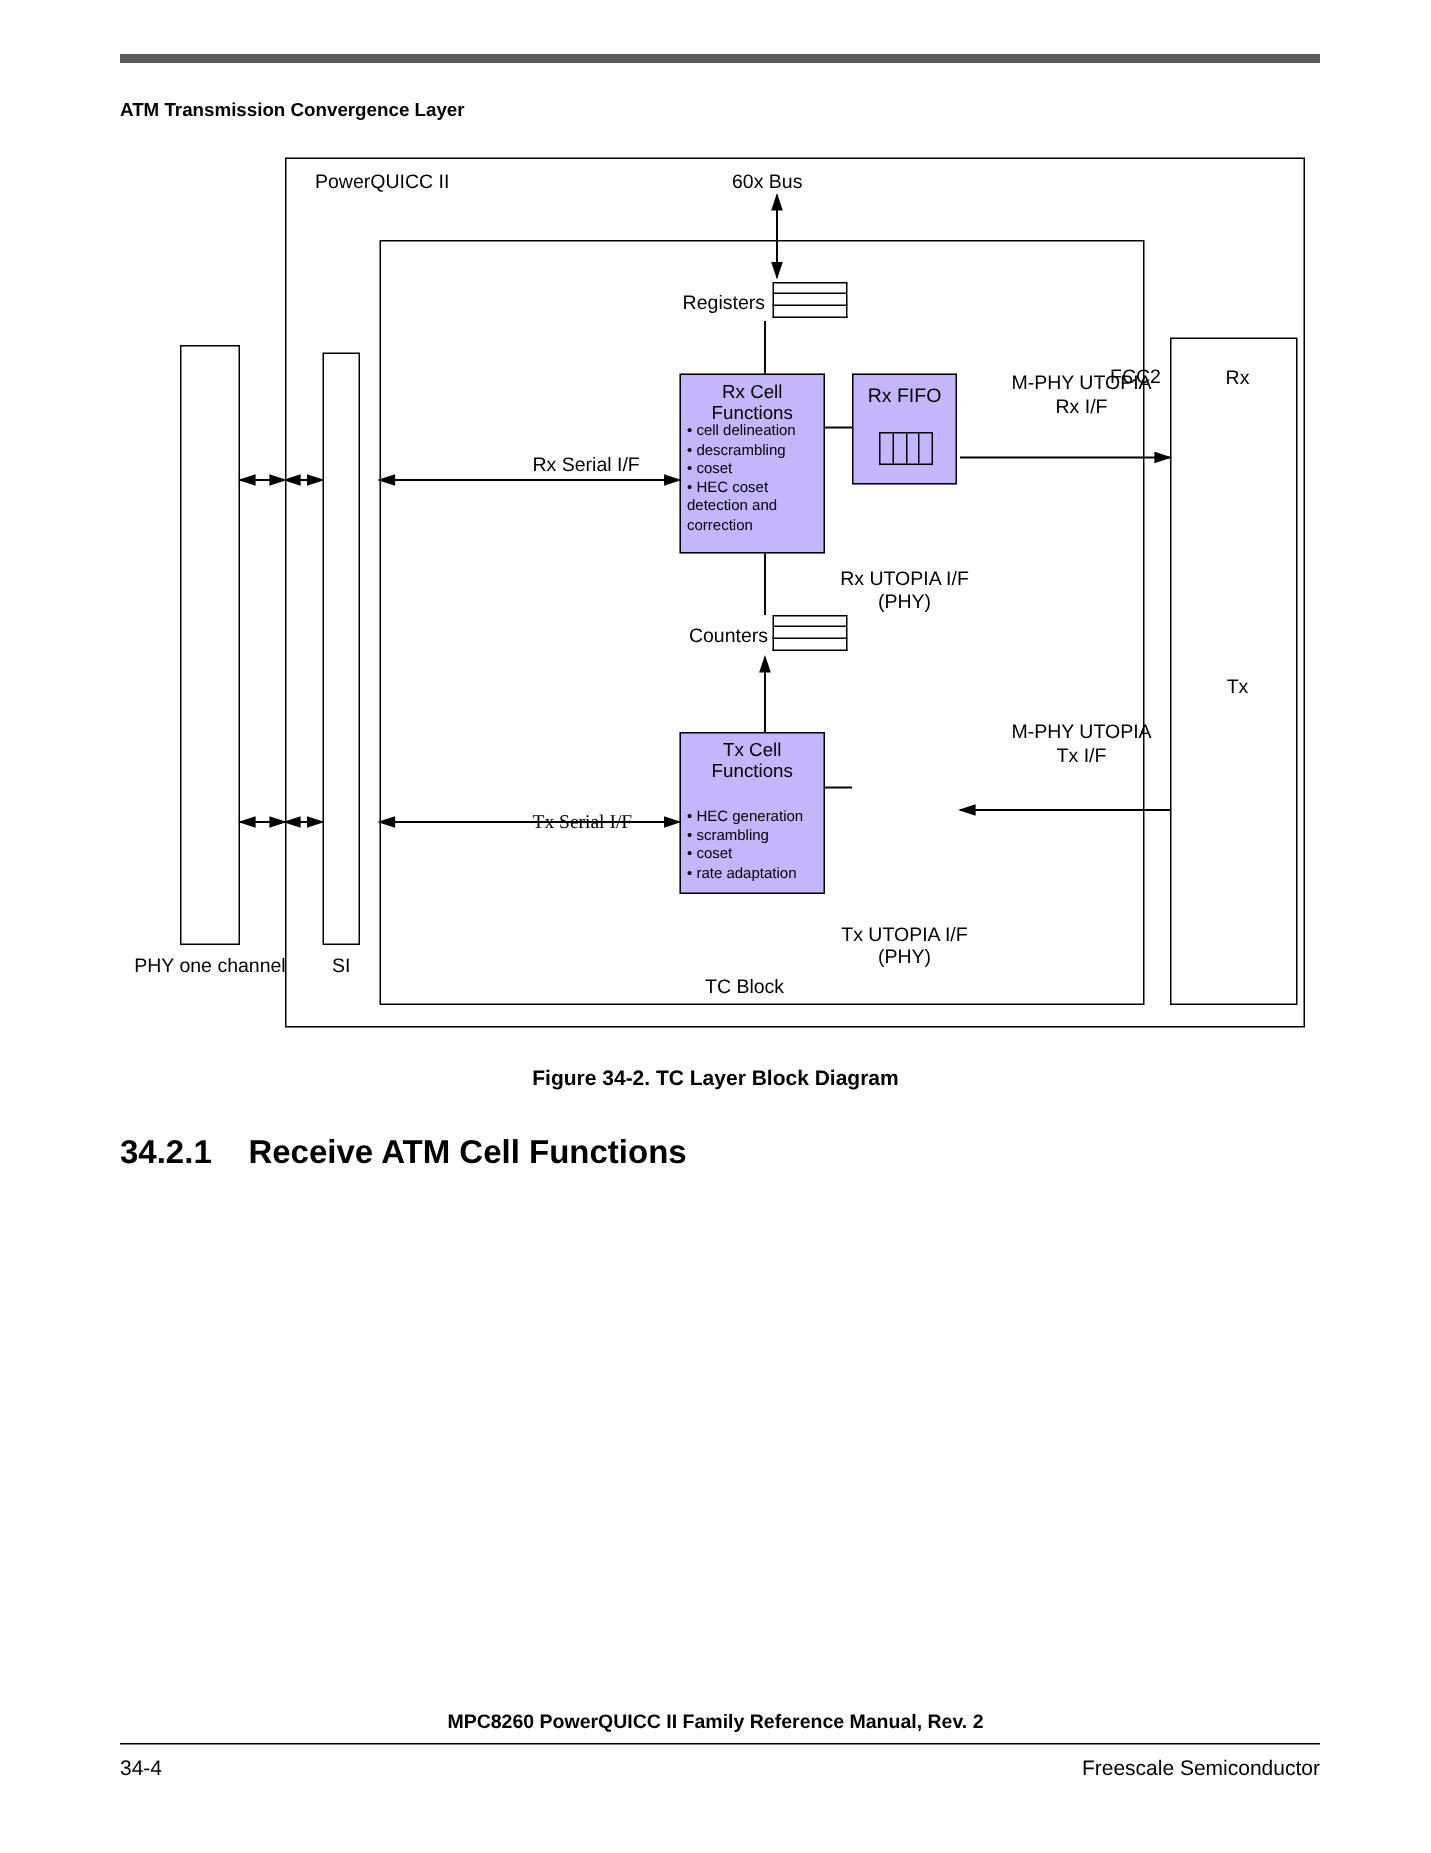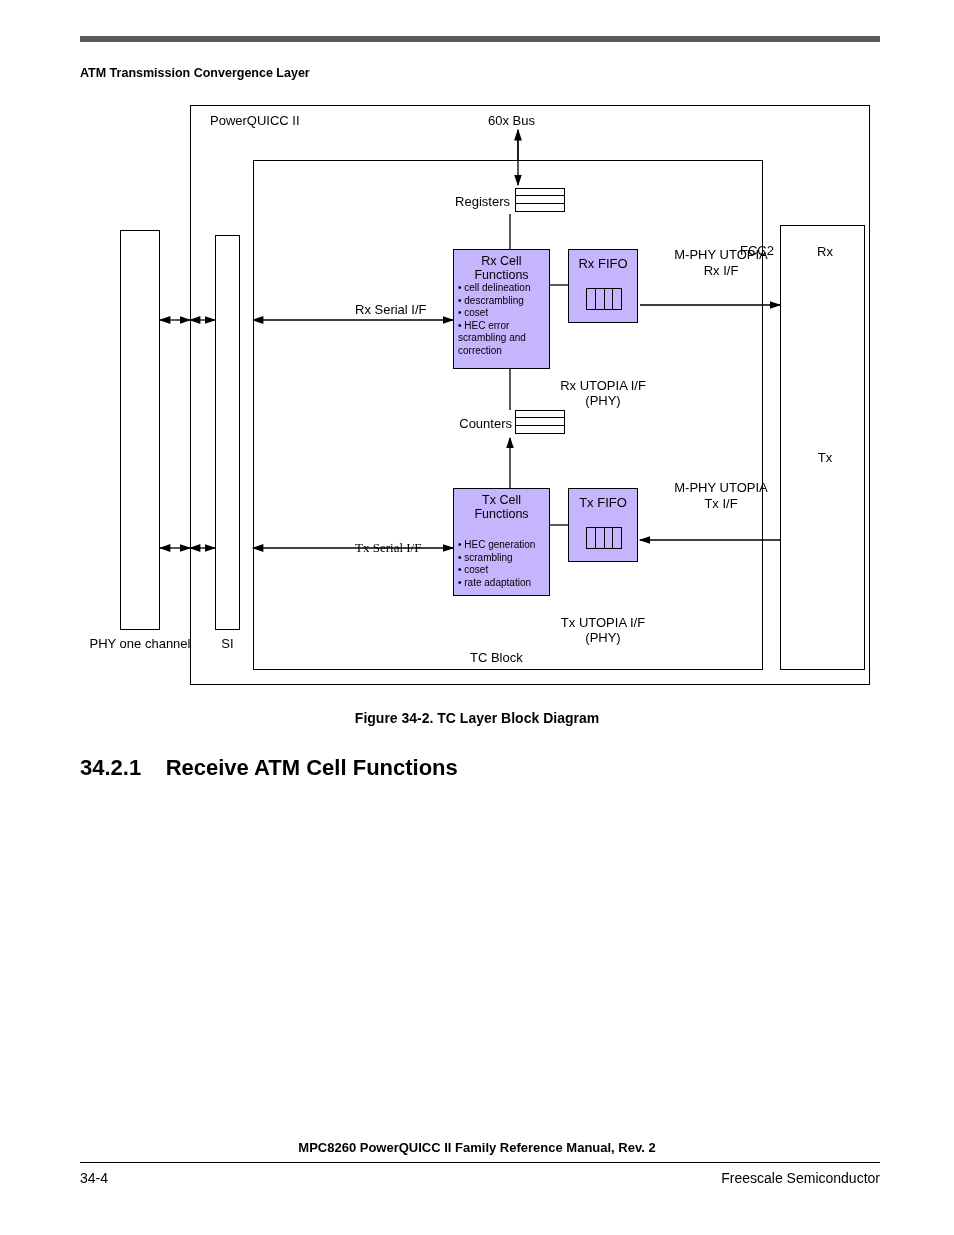--- a/index.html
+++ b/index.html
@@ -169,21 +169,21 @@
         <div></div>
         <div></div>
         <div></div>
       </div>
 
     <div class="box" style="left:333px; top:149px; width:97px; height:120px; padding:4px 4px 2px 4px;">
       <div style="text-align:center; font-size:12.5px;">Rx Cell Functions</div>
       <div class="tiny left">• cell delineation</div>
       <div class="tiny left">• descrambling</div>
       <div class="tiny left">• coset</div>
-      <div class="tiny left">• HEC error scrambling and correction</div>
+      <div class="tiny left">• HEC coset detection and correction</div>
     </div>
 
     <div class="box" style="left:448px; top:149px; width:70px; height:74px; text-align:center; padding-top:6px;">
       <div>Rx FIFO</div>
       <div class="fifo-icon" style="left:17px; top:38px;">
         <span></span>
           <span></span>
           <span></span>
           <span></span>
       </div>
@@ -191,29 +191,20 @@
 
     <div class="box" style="left:333px; top:388px; width:97px; height:108px; padding:4px 4px 2px 4px;">
       <div style="text-align:center; font-size:12.5px;">Tx Cell Functions</div>
       <div style="height:18px;"></div>
       <div class="tiny left">• HEC generation</div>
       <div class="tiny left">• scrambling</div>
       <div class="tiny left">• coset</div>
       <div class="tiny left">• rate adaptation</div>
     </div>
 
-    <div class="box" style="left:448px; top:388px; width:70px; height:74px; text-align:center; padding-top:6px;">
-      <div>Tx FIFO</div>
-      <div class="fifo-icon" style="left:17px; top:38px;">
-        <span></span>
-          <span></span>
-          <span></span>
-          <span></span>
-      </div>
-    </div>
 
     <div class="label" style="left:235px; top:202px;">Rx Serial I/F</div>
     <div class="label" style="left:235px; top:440px;font-family:Liberation Serif, serif;">Tx Serial I/F</div>
 
     <div class="label" style="left:433px; top:278px; width:100px;">Rx UTOPIA I/F (PHY)</div>
     <div class="label" style="left:433px; top:515px; width:100px;">Tx UTOPIA I/F (PHY)</div>
 
     <div class="label" style="left:551px; top:147px; width:100px; line-height:1.2;">M-PHY UTOPIA Rx I/F</div>
     <div class="label" style="left:551px; top:380px; width:100px; line-height:1.2;">M-PHY UTOPIA Tx I/F</div>
 

